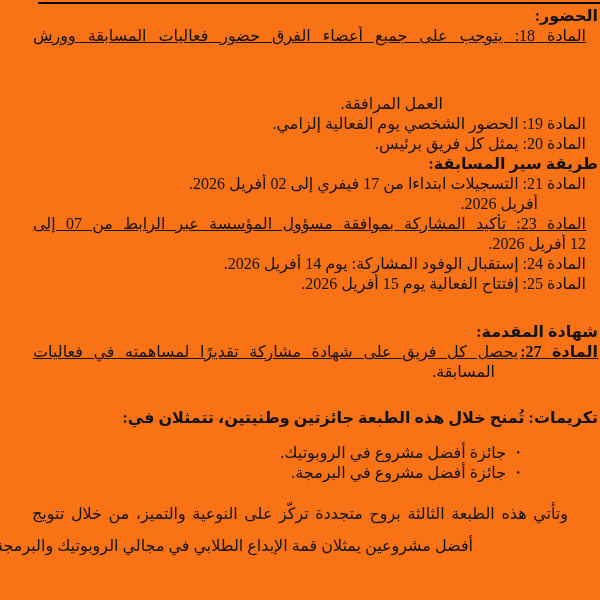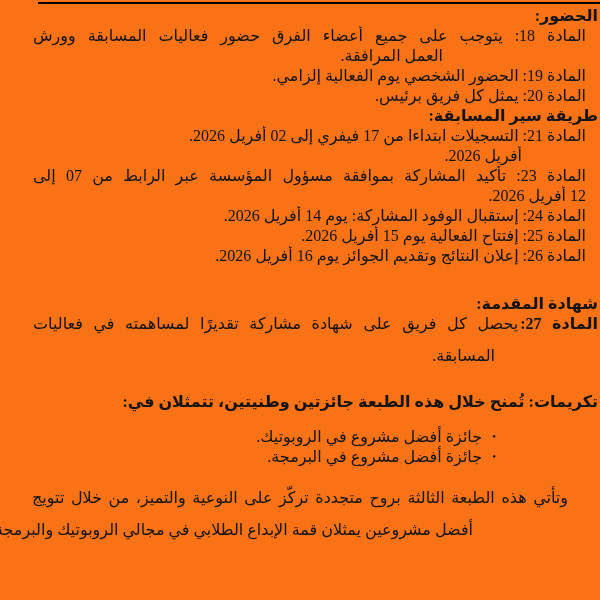--- a/index.html
+++ b/index.html
@@ -8,31 +8,31 @@
     color:#141414;direction:rtl;
     font-family:"Liberation Serif","DejaVu Serif","DejaVu Sans",serif;
   }
   .page{position:relative;width:600px;height:600px;box-sizing:border-box;padding-top:6px;background:#f97316;}
   .rule{position:absolute;top:2px;right:0;width:562px;height:2px;background:#000;}
   .line{
     height:20px;line-height:20px;font-size:16px;overflow:hidden;
     padding:0 14px 0 33px;text-align:right;box-sizing:border-box;
     white-space:nowrap;
   }
-  .just{text-align:justify;text-align-last:justify;white-space:normal;}
+  .just{text-align:justify;text-align-last:justify;white-space:normal;text-decoration:underline;}
   .h{font-weight:bold;padding-right:2px;}
   
-  .c18{padding-right:157px;}
-  .c22{padding-right:78px;}
+  .c18{padding-right:157px;margin-top:48px;}
+  .c22{padding-right:62px;}
   .c23{}
-  .c27{padding-right:105px;margin-top:12px;}
+  .c27{padding-right:105px;}
   .a27{padding-right:2px;}
   .a27 .lbl{font-weight:bold;margin-left:2px;}
   .gap28{height:28px;} .gap26{height:26px;} .gap14{height:14px;} .gap16{height:16px;}
-  .bullet{padding-right:104px;}
+  .bullet{padding-right:80px;}
   .bullet .dot{display:inline-block;margin-left:10px;font-size:11px;vertical-align:2px;}
   .closing{height:32px;line-height:32px;padding:0 32px;}
   .cl1{text-align:justify;text-align-last:justify;white-space:normal;}
   .cl2{padding-right:127px;text-align:right;}
 </style>
 </head>
 <body>
 
 <div class="page">
   <div class="rule"></div>
@@ -43,21 +43,20 @@
   <div class="line">المادة 19: الحضور الشخصي يوم الفعالية إلزامي.</div>
   <div class="line">المادة 20: يمثل كل فريق برئيس.</div>
 
   <div class="line h">طريقة سير المسابقة:</div>
   <div class="line">المادة 21: التسجيلات ابتداءا من 17 فيفري إلى 02 أفريل 2026.</div>
   <div class="line c22">أفريل 2026.</div>
   <div class="line just">المادة 23: تأكيد المشاركة بموافقة مسؤول المؤسسة عبر الرابط من 07 إلى</div>
   <div class="line c23">12 أفريل 2026.</div>
   <div class="line">المادة 24: إستقبال الوفود المشاركة: يوم 14 أفريل 2026.</div>
   <div class="line">المادة 25: إفتتاح الفعالية يوم 15 أفريل 2026.</div>
-  <div class="line">المادة 26: إعلان النتائج وتقديم الجوائز يوم 16 أفريل 2026.</div>
 
   <div class="gap28"></div>
 
   <div class="line h">شهادة المقدمة:</div>
   <div class="line just a27">
     <span class="lbl">المادة 27:</span><span>يحصل كل فريق على شهادة مشاركة تقديرًا لمساهمته في فعاليات</span>
   </div>
   <div class="line c27">المسابقة.</div>
 
   <div class="gap26"></div>

